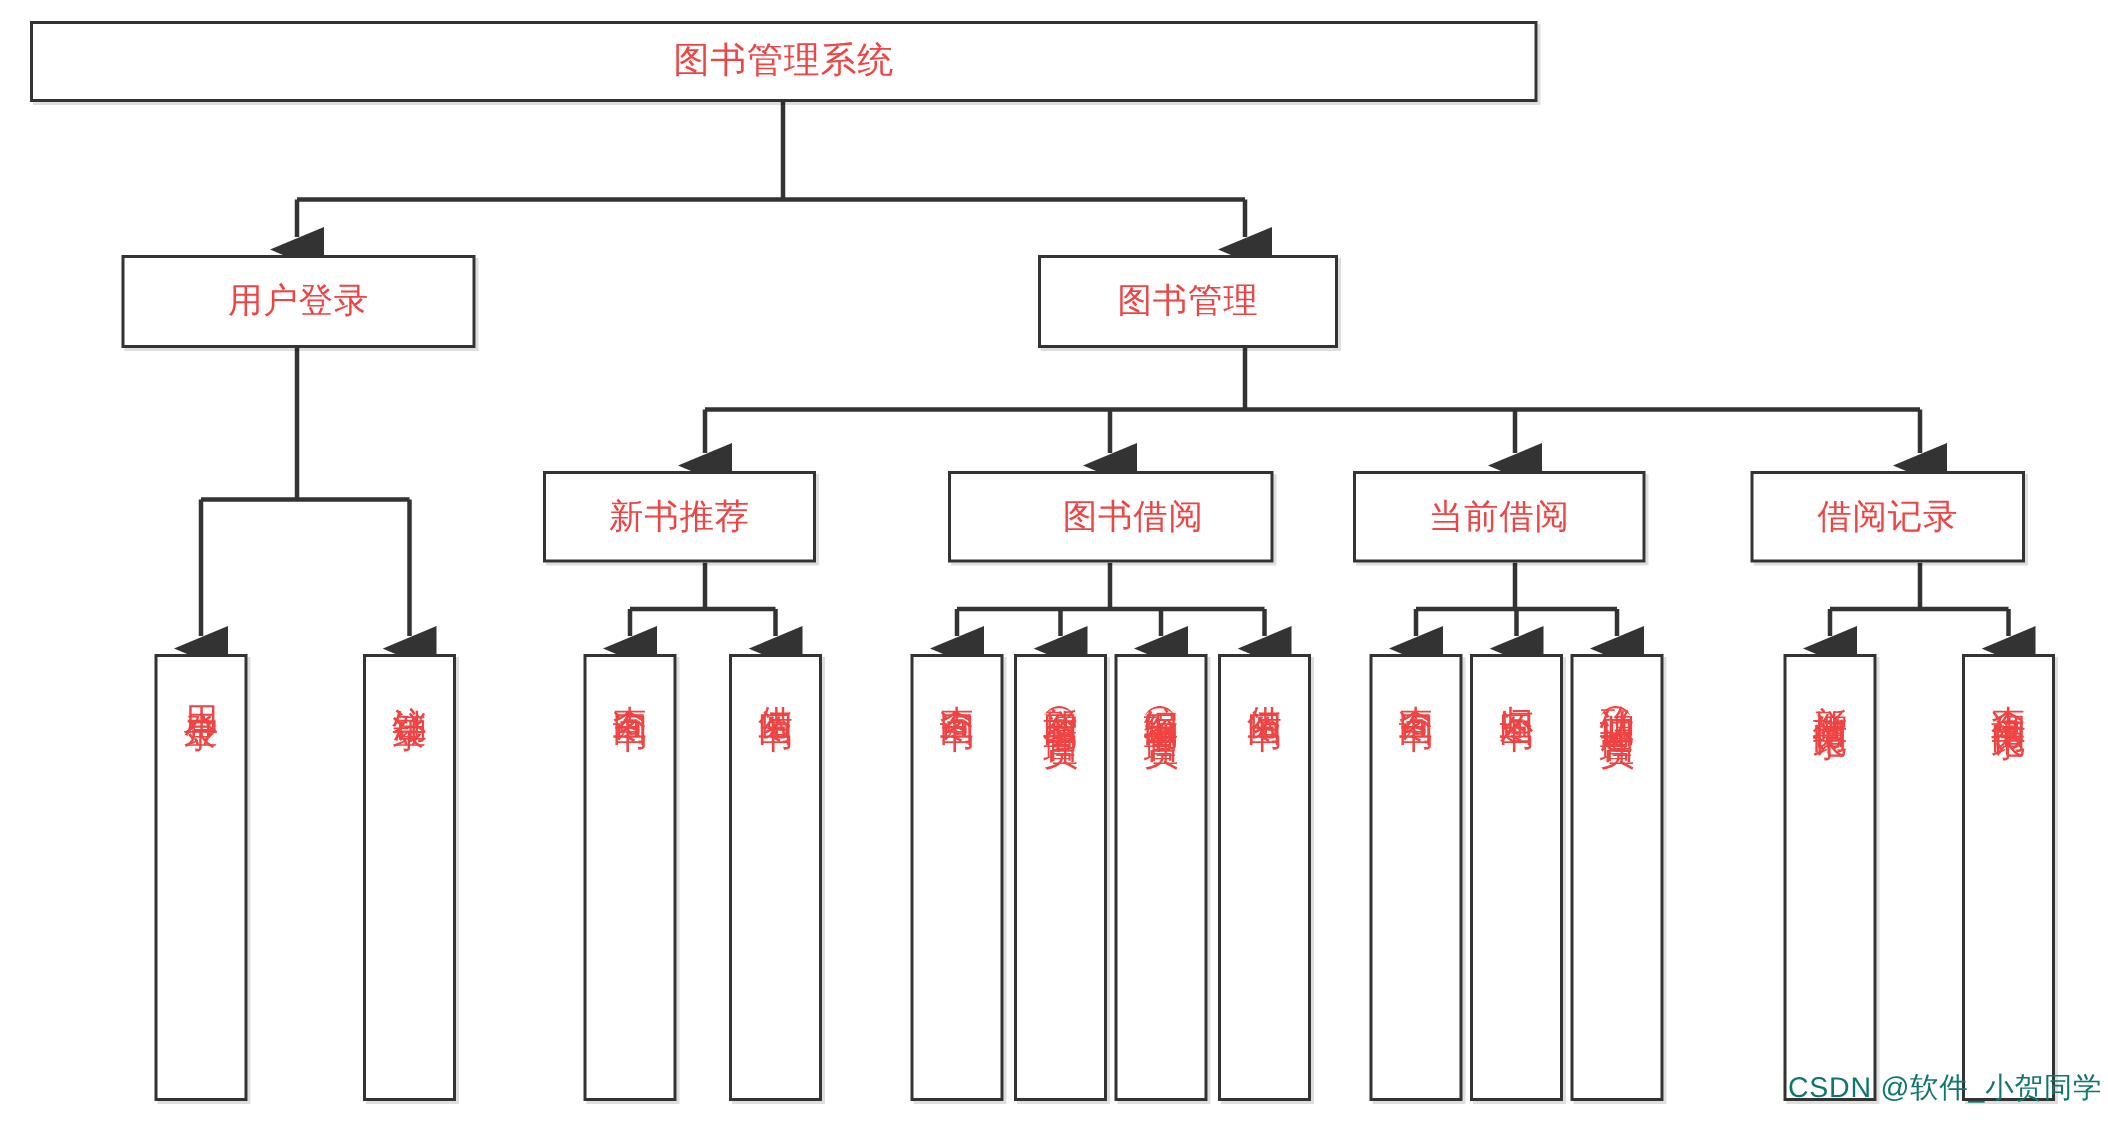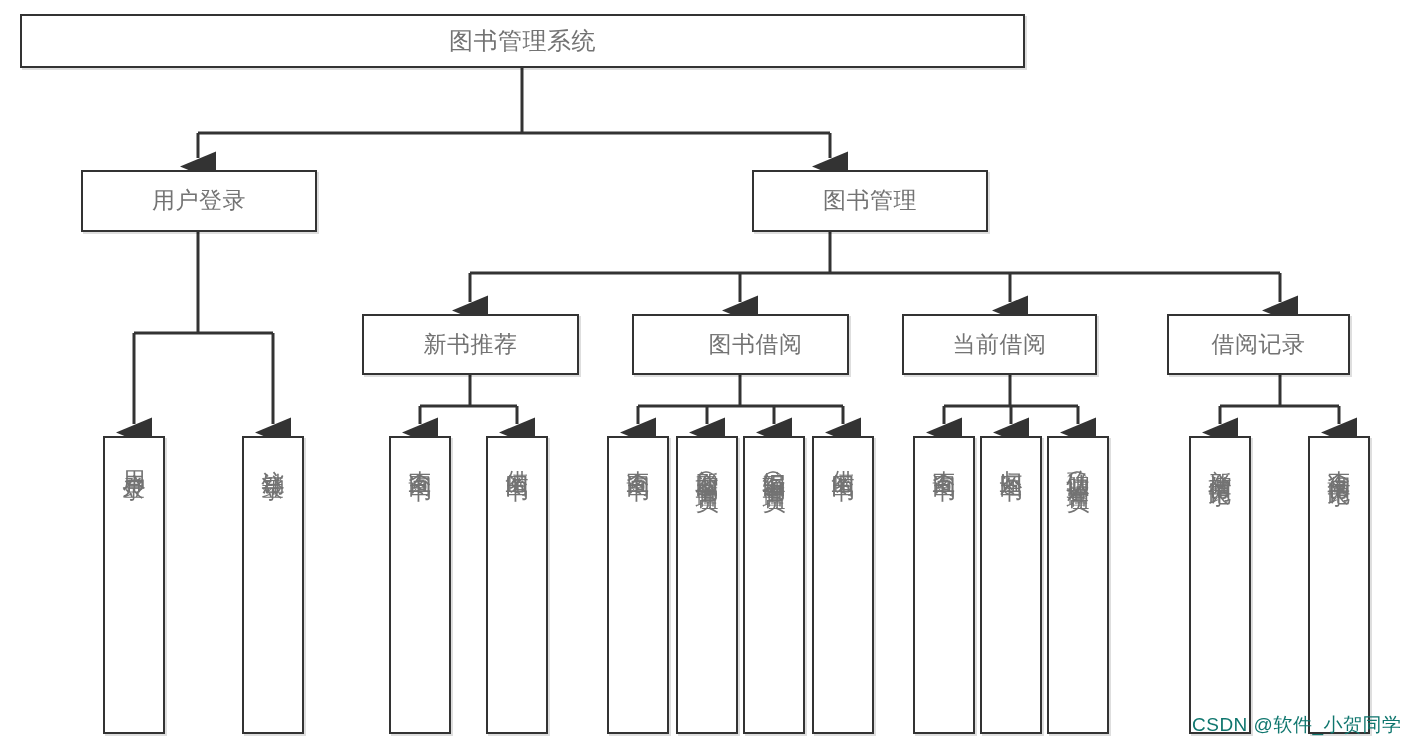--- a/index.html
+++ b/index.html
@@ -26,21 +26,21 @@
     pointer-events: none;
   }
   .node {
     position: absolute;
     box-sizing: border-box;
     border: 2px solid #333333;
     background: #ffffff;
     display: flex;
     align-items: center;
     justify-content: center;
-    color: #737373;
+    color: #ef4444;
     box-shadow: 2px 2px 0 rgba(0,0,0,0.13);
   }
   .node .label {
     display: block;
     text-align: center;
     line-height: 1.18;
     letter-spacing: 0.5px;
   }
   .node.horiz .label {
     writing-mode: horizontal-tb;
@@ -124,25 +124,25 @@
     </g>
   </svg>
 
   <div class="node horiz root" style="left:20px; top:14px; width:1005px; height:54px;">
     <span class="label">图书管理系统</span>
   </div>
 
   <div class="node horiz" style="left:81px; top:170px; width:236px; height:62px;">
     <span class="label">用户登录</span>
   </div>
-  <div class="node horiz" style="left:752px; top:170px; width:236px; height:62px;">
+  <div class="node horiz" style="left:692px; top:170px; width:200px; height:62px;">
     <span class="label">图书管理</span>
   </div>
 
-  <div class="node horiz" style="left:362px; top:314px; width:217px; height:61px;">
+  <div class="node horiz" style="left:362px; top:314px; width:182px; height:61px;">
     <span class="label">新书推荐</span>
   </div>
   <div class="node horiz" style="left:632px; top:314px; width:217px; height:61px;padding-left:30px;">
     <span class="label">图书借阅</span>
   </div>
   <div class="node horiz" style="left:902px; top:314px; width:195px; height:61px;">
     <span class="label">当前借阅</span>
   </div>
   <div class="node horiz" style="left:1167px; top:314px; width:183px; height:61px;">
     <span class="label">借阅记录</span>

